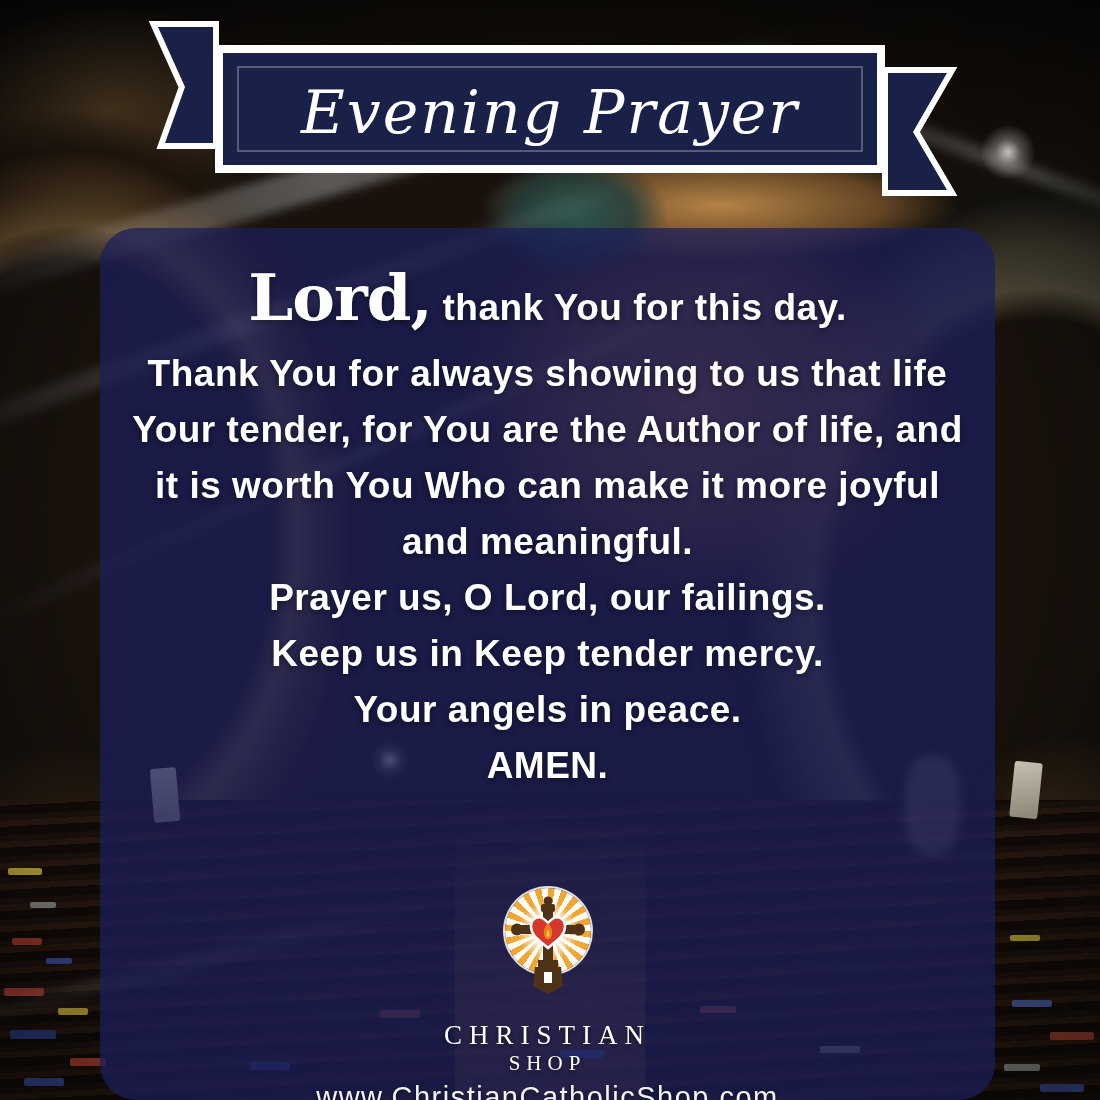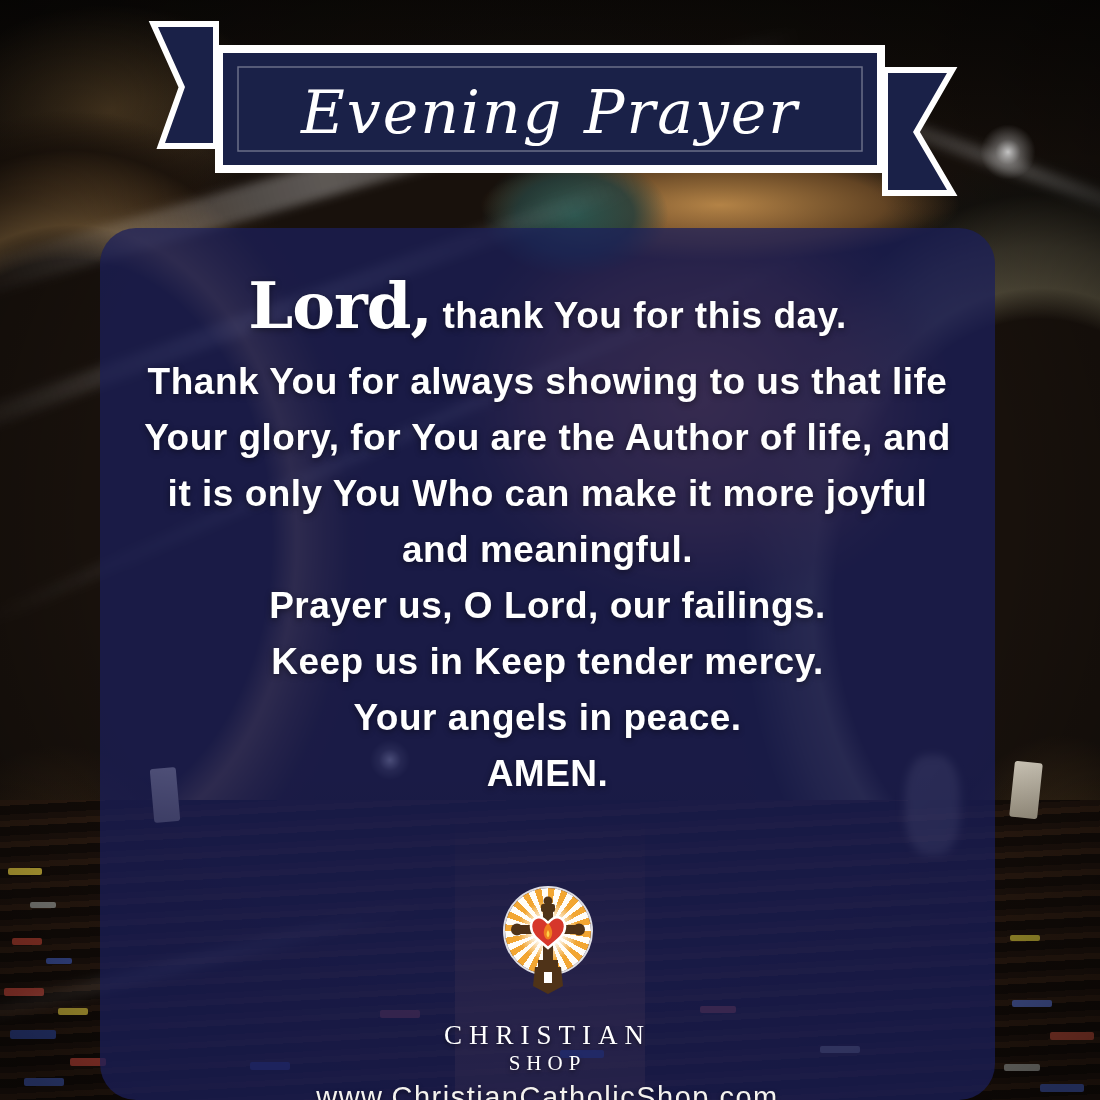--- a/index.html
+++ b/index.html
@@ -56,21 +56,21 @@
   .speaker-l{left:152px;top:768px;width:26px;height:54px;transform:rotate(-5deg);}
   .vignette{position:absolute;inset:0;
     background:radial-gradient(ellipse 760px 760px at 550px 520px, rgba(0,0,0,0) 60%, rgba(0,0,0,0.45) 100%);}
 
   
   .panel{
     position:absolute;left:100px;top:228px;width:895px;height:872px;
     background:rgba(27,31,90,0.74);
     border-radius:36px;
   }
-  .prayer{padding-top:40px;text-align:center;color:#ffffff;
+  .prayer{padding-top:32px;text-align:center;color:#ffffff;
     text-shadow:0 2px 6px rgba(0,0,0,0.45);}
   .line{font-size:37px;line-height:56px;font-weight:600;letter-spacing:0.5px;}
   .line.first{line-height:76px;}
   .lord{font-family:"DejaVu Serif",serif;font-weight:bold;font-size:64px;letter-spacing:-1px;}
 
   
   .brand{position:absolute;left:0;right:0;top:660px;text-align:center;color:#ffffff;}
   .logo{position:relative;width:86px;height:104px;margin:0 auto;}
   .sunburst{
     position:absolute;left:0;top:0;width:86px;height:86px;border-radius:50%;
@@ -132,22 +132,22 @@
   <div class="flare flare-mid"></div>
   <div class="statue-glow"></div>
   <div class="speaker speaker-r"></div>
   <div class="speaker speaker-l"></div>
   <div class="vignette"></div>
 
   <div class="panel">
     <div class="prayer">
       <div class="line first"><span class="lord">Lord,</span><span> thank You for this day.</span></div>
       <div class="line">Thank You for always showing to us that life</div>
-      <div class="line">Your glory, for You are the Author of life, and</div>
-      <div class="line">it is only You Who can make it more joyful</div>
+      <div class="line">Your tender, for You are the Author of life, and</div>
+      <div class="line">it is worth You Who can make it more joyful</div>
       <div class="line">and meaningful.</div>
       <div class="line">Prayer us, O Lord, our failings.</div>
       <div class="line">Keep us in Keep tender mercy.</div>
       <div class="line">Your angels in peace.</div>
       <div class="line">AMEN.</div>
     </div>
 
     <div class="brand">
       <div class="logo">
         <div class="sunburst"></div>

